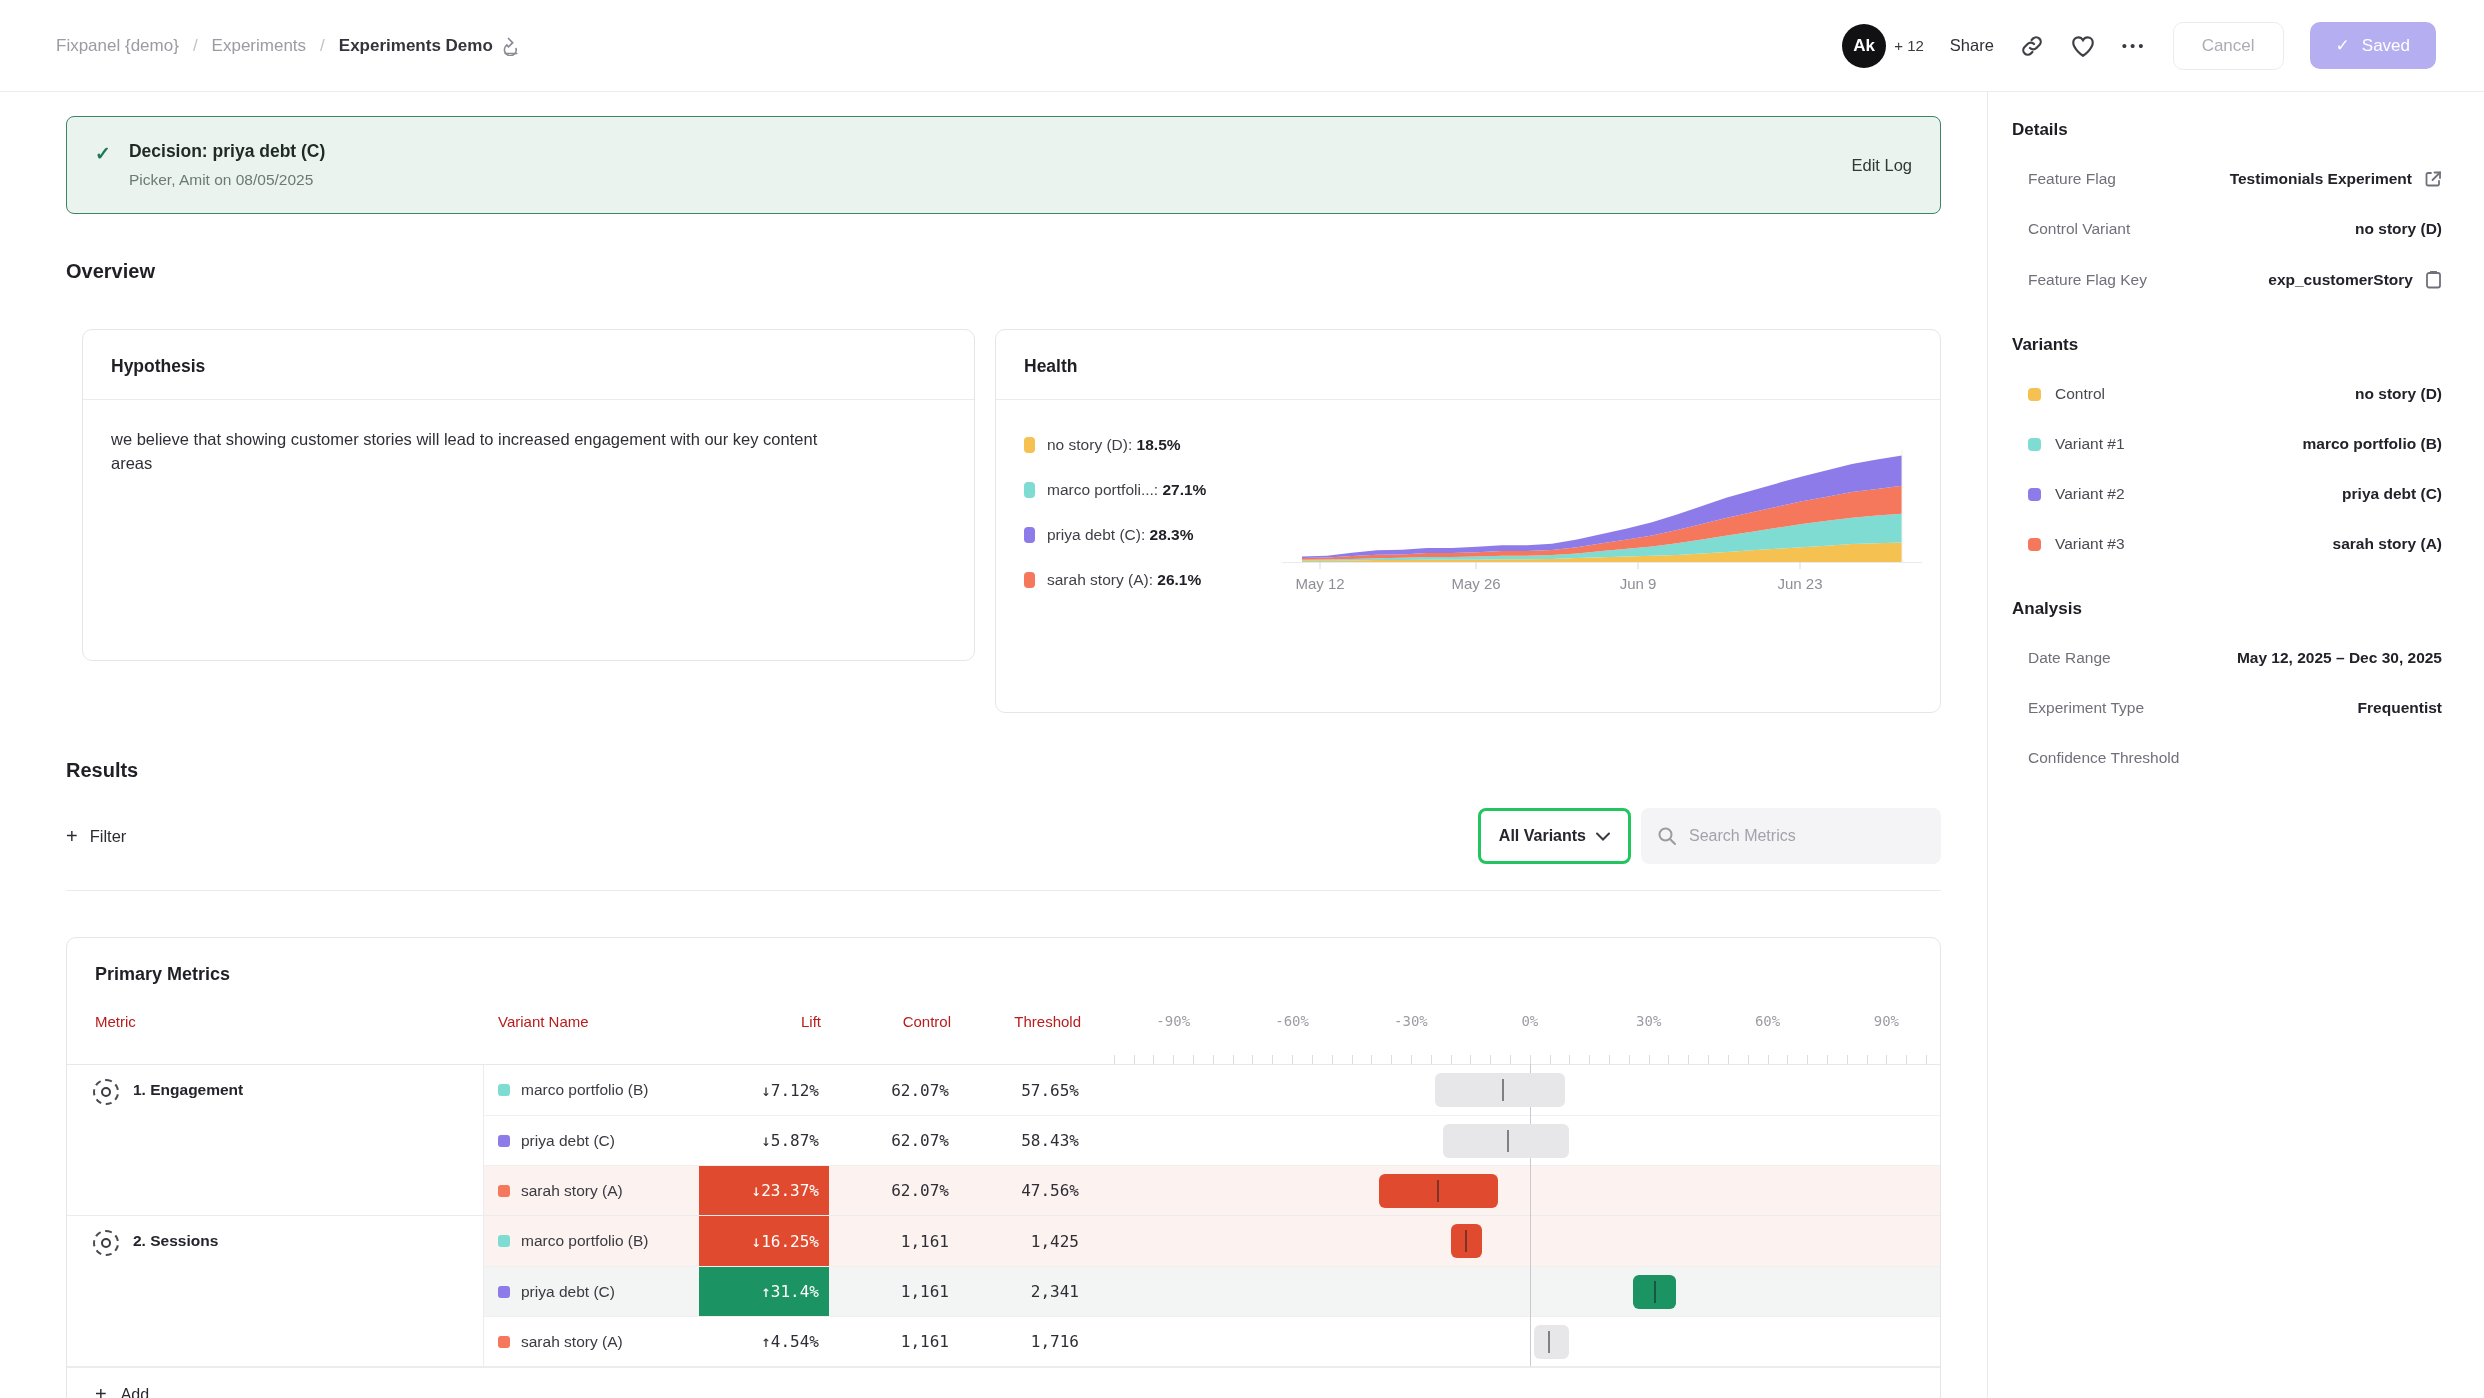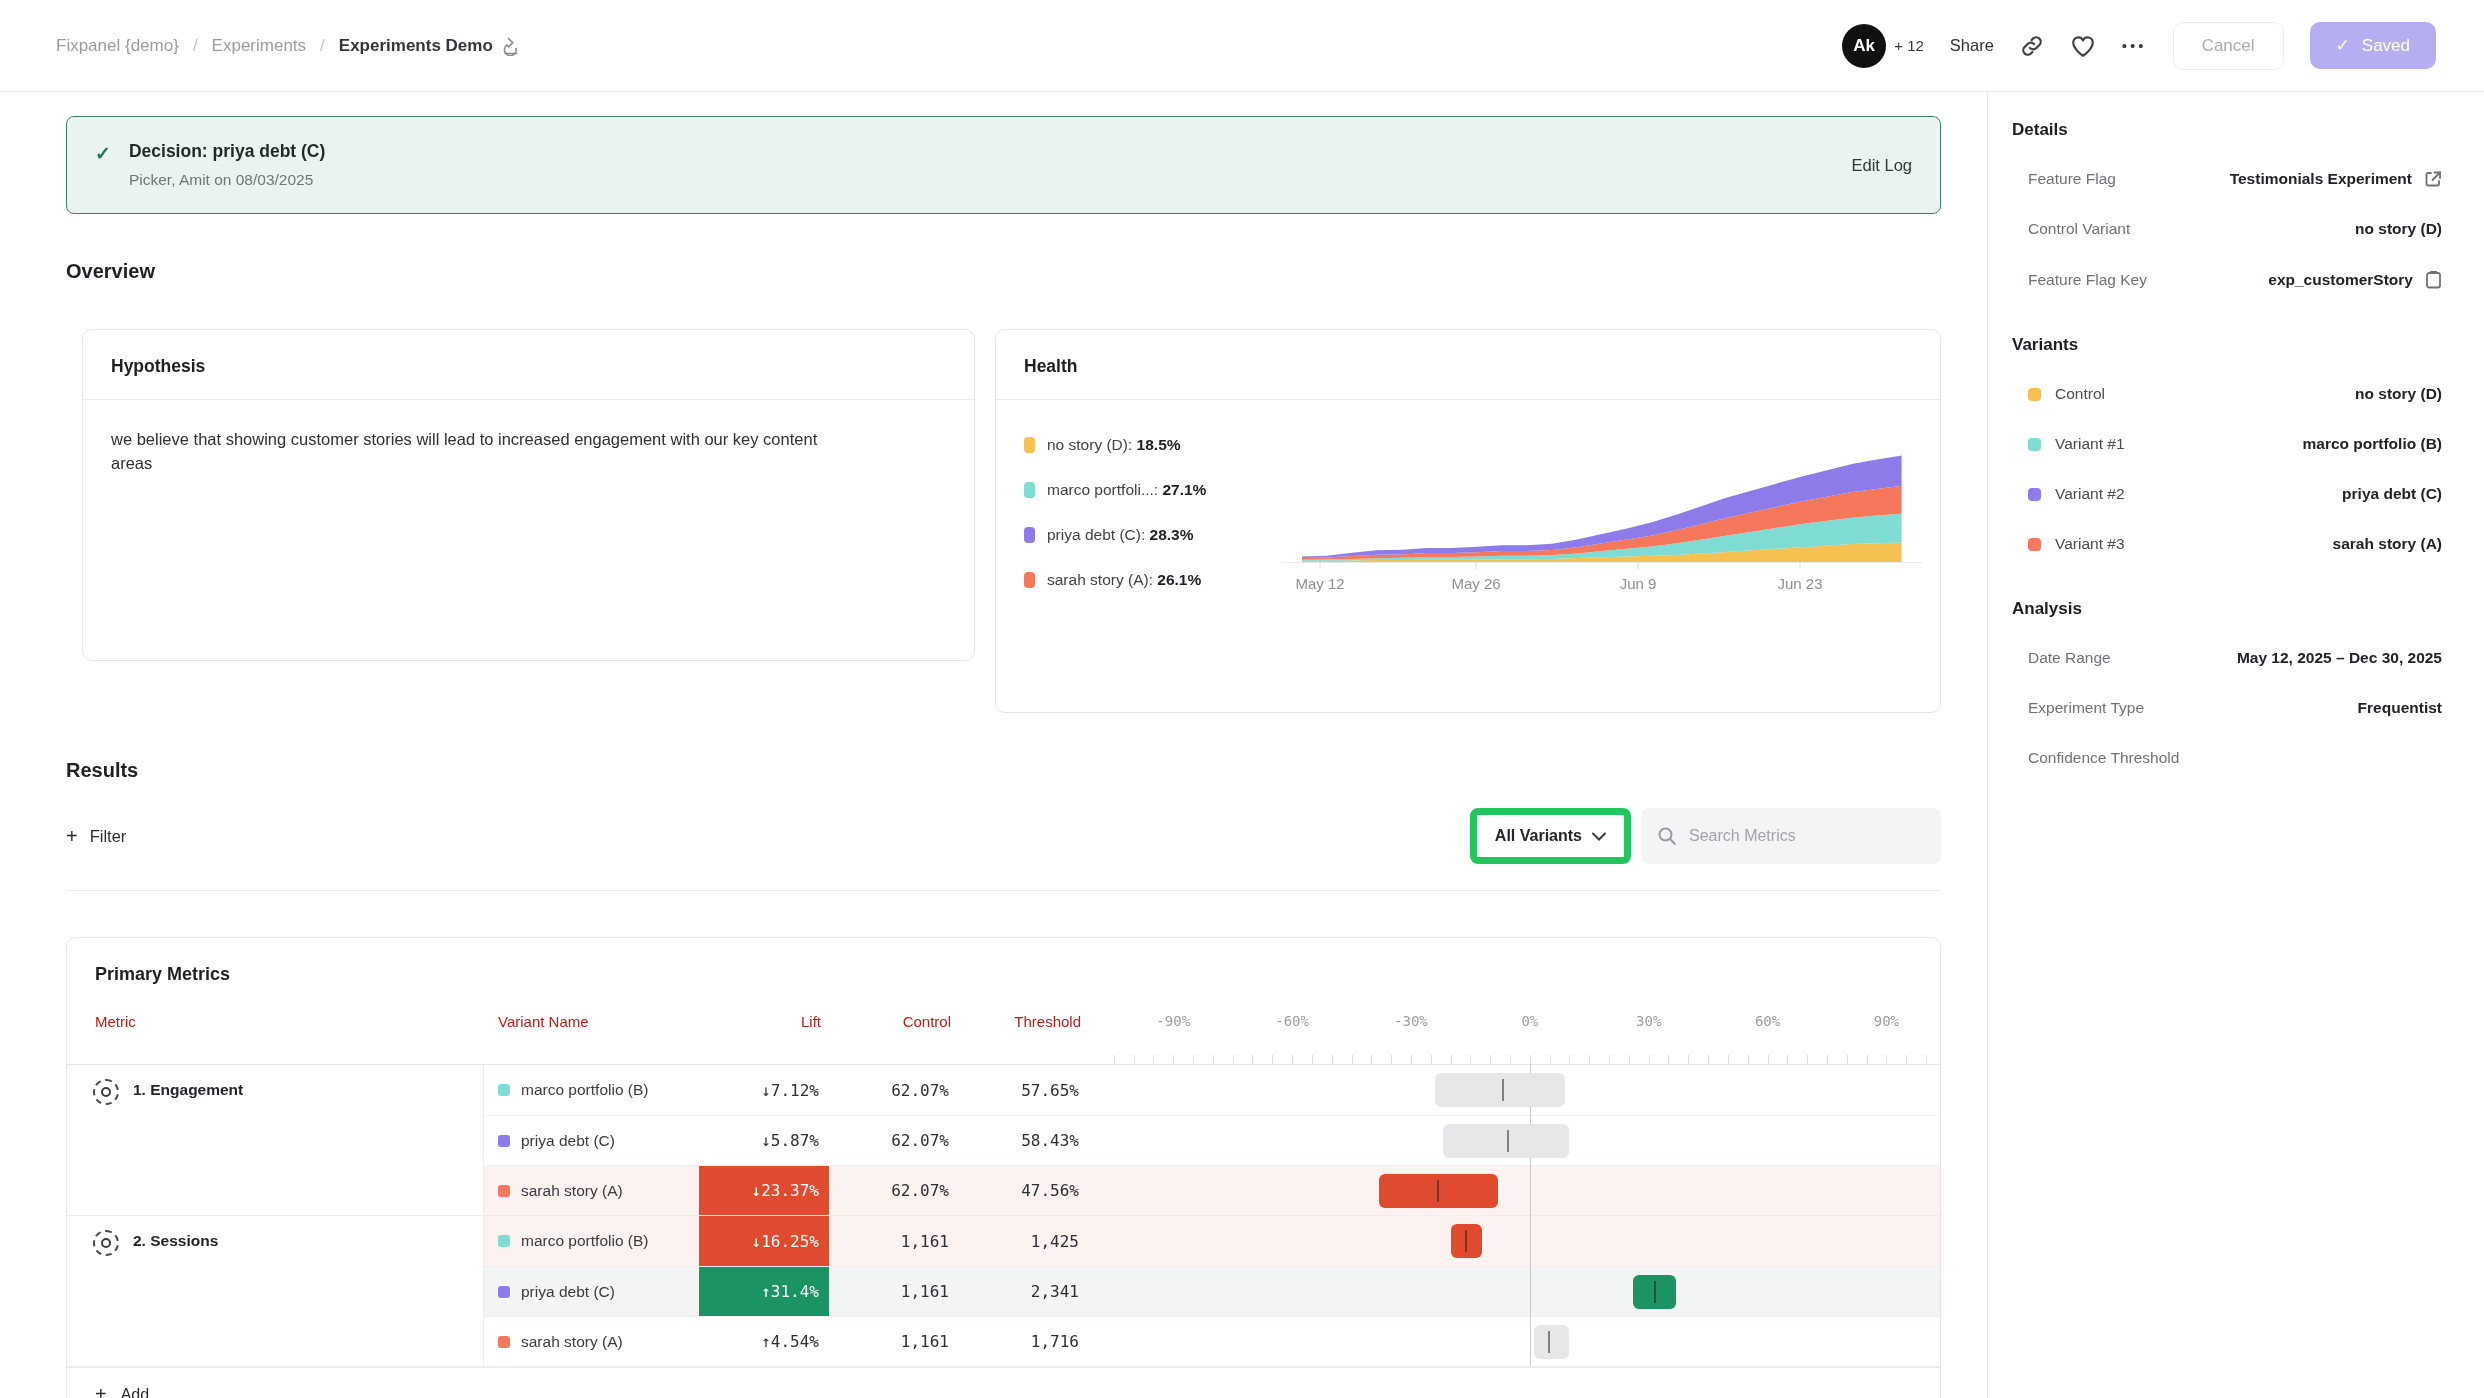--- a/index.html
+++ b/index.html
@@ -58,21 +58,21 @@
   .legend-item { display:flex; align-items:center; gap:12px; font-size:15.5px; color:#3F3F47; }
   .legend-swatch { width:11px; height:16px; border-radius:4px; flex:none; }
   .legend-val { font-weight:700; color:#1F1F26; }
   .health-chart { flex:1; display:flex; align-items:flex-end; }
 
   
   .filter-row { display:flex; align-items:center; justify-content:space-between; margin-top:26px; }
   .filter-btn { display:flex; align-items:center; gap:12px; font-size:16.5px; color:#2B2B33; cursor:pointer; }
   .plus-glyph { font-size:20px; color:#2B2B33; }
   .toolbar-right { display:flex; gap:10px; }
-  .variants-dd { display:flex; align-items:center; gap:10px; background:#fff; border:7px solid #22c55e;
+  .variants-dd { display:flex; align-items:center; gap:10px; background:#fff; border:3px solid #22c55e;
                  border-radius:8px; padding:0 18px; height:56px; font-size:16px; font-weight:600;
                  color:#26262E; cursor:pointer; }
   .search-box { display:flex; align-items:center; gap:12px; background:#F4F4F6; border-radius:8px;
                 height:56px; width:300px; padding:0 16px; }
   .search-box input { border:none; outline:none; background:transparent; font-size:16px; color:#3A3A42;
                       font-family:inherit; width:100%; }
   .search-box input::placeholder { color:#A2A2AB; }
   .results-divider { border:none; border-top:1px solid #ECECEF; margin-top:26px; }
 
   
@@ -173,21 +173,21 @@
 </div>
 
 <div class="app">
 
   <div class="main">
 
     <div class="banner">
       <span class="banner-check">✓</span>
       <div class="banner-text">
         <div class="banner-title">Decision: priya debt (C)</div>
-        <div class="banner-byline">Picker, Amit on 08/03/2025</div>
+        <div class="banner-byline">Picker, Amit on 08/05/2025</div>
       </div>
       <span class="banner-edit">Edit Log</span>
     </div>
 
     <div class="section-heading">Overview</div>
 
     <div class="cards-row">
       <div class="card card-hypothesis">
         <div class="card-head">
           <span class="card-title">Hypothesis</span>

